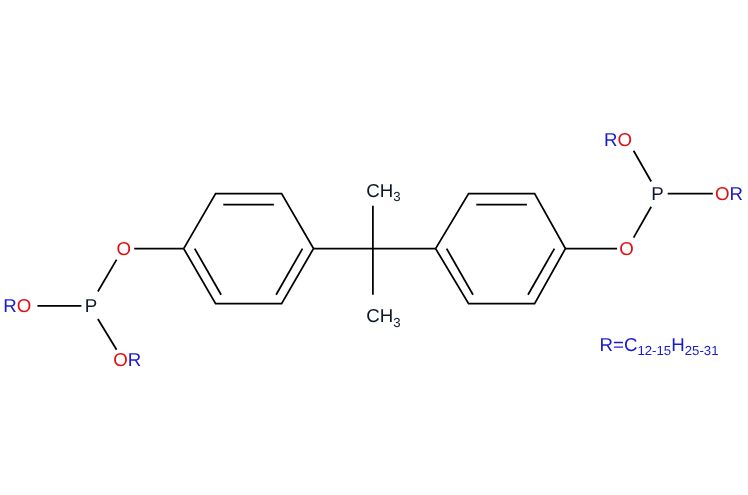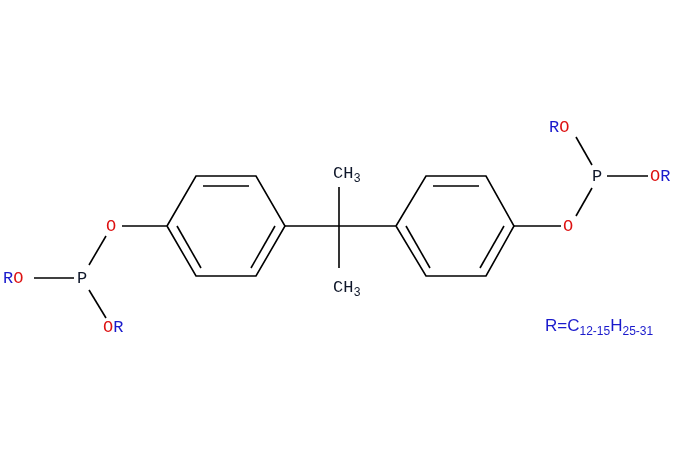--- a/index.html
+++ b/index.html
@@ -1,18 +1,18 @@
 <!DOCTYPE html>
 <html><head>
   <meta charset="utf-8">
   <style>
     html, body { margin: 0; padding: 0; background: #ffffff; }
     body { width: 680px; height: 450px; position: relative; overflow: hidden; font-family: "Liberation Sans", sans-serif; }
     svg { position: absolute; left: 0; top: 0; }
-    .lbl { position: absolute; font-size: 17px; line-height: 17px; white-space: nowrap; font-family: Liberation Mono, monospace; }
+    .lbl { position: absolute; font-size: 17px; line-height: 17px; white-space: nowrap; font-family: Liberation Sans, sans-serif; }
     .r { color: #1a1acc; }
     .o { color: #dd1111; }
     .k { color: #0f172a; }
     .sub { font-size: 12px; position: relative; top: 4px; }
     .legend { position: absolute; font-size: 17px; color: #1a1acc; white-space: nowrap; }
   </style>
 </head>
 <body>
 
 <svg width="680" height="450">
@@ -49,15 +49,15 @@
 <span class="lbl" style="left:103px;top:319px;"><span class="o">O</span><span class="r">R</span></span>
 
 <span class="lbl o" style="left:563px;top:218px;">O</span>
 <span class="lbl k" style="left:592px;top:168px;">P</span>
 <span class="lbl" style="left:650px;top:168px;"><span class="o">O</span><span class="r">R</span></span>
 <span class="lbl" style="left:549px;top:119px;"><span class="r">R</span><span class="o">O</span></span>
 
 <span class="lbl k" style="left:333px;top:165px;"><span>CH</span><span class="sub">3</span></span>
 <span class="lbl k" style="left:333px;top:279px;"><span>CH</span><span class="sub">3</span></span>
 
-<div class="legend" style="left:545px;top:316px;">
+<div class="legend" style="left:545px;top:304px;">
   <span>R=C</span><span class="sub">12-15</span><span>H</span><span class="sub">25-31</span>
 </div>
 
 </body></html>

